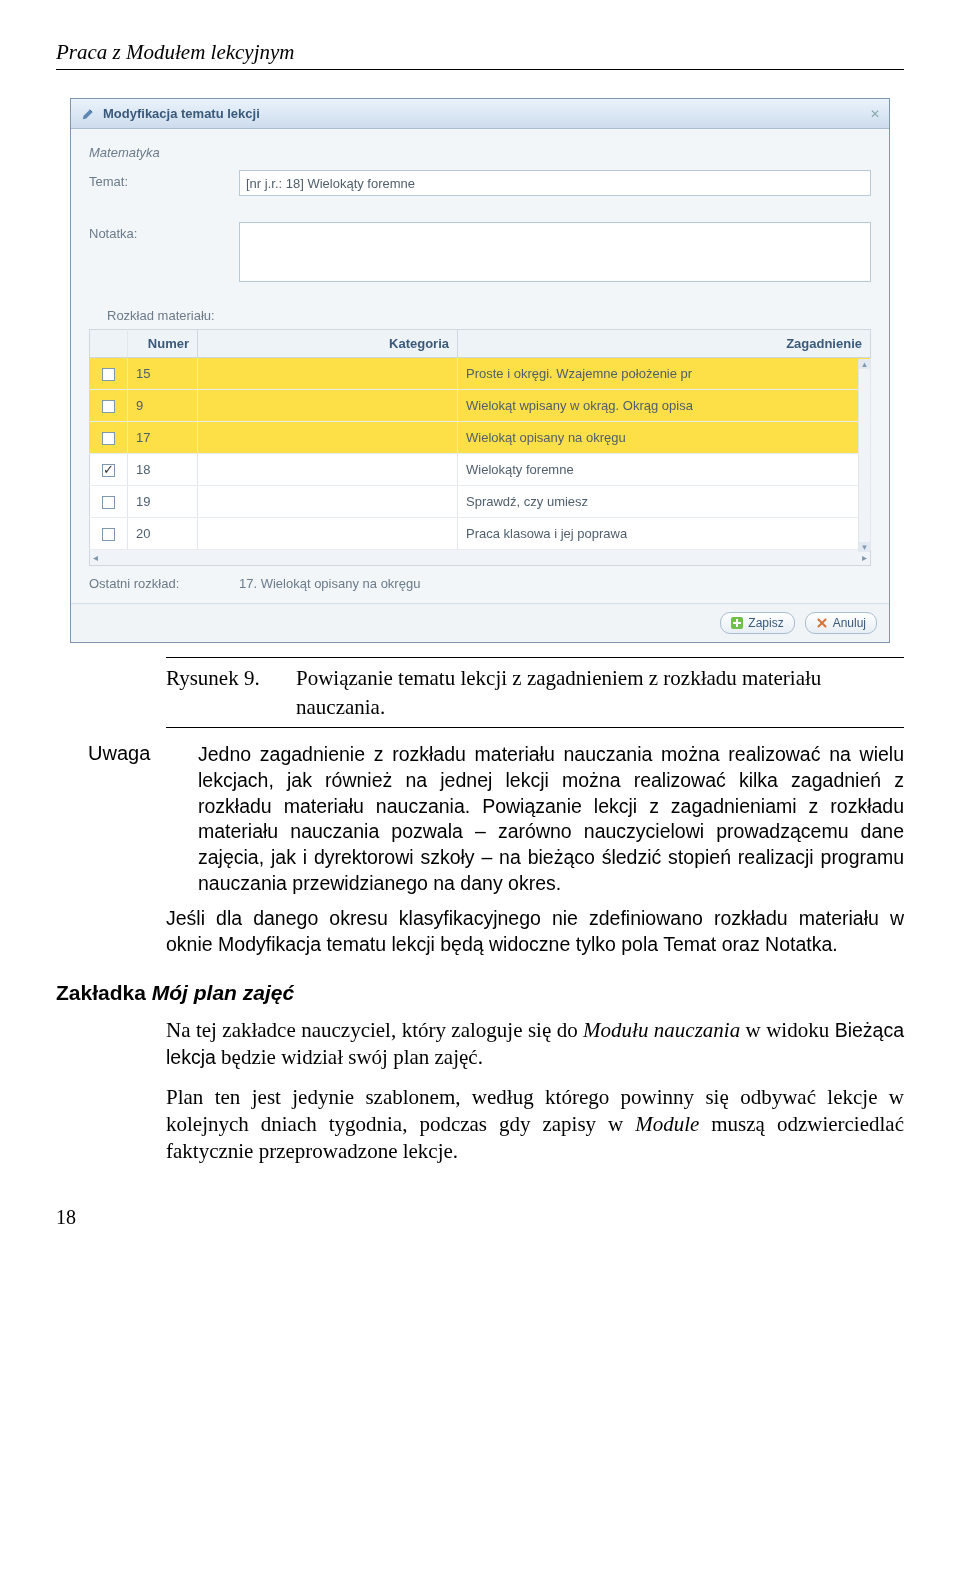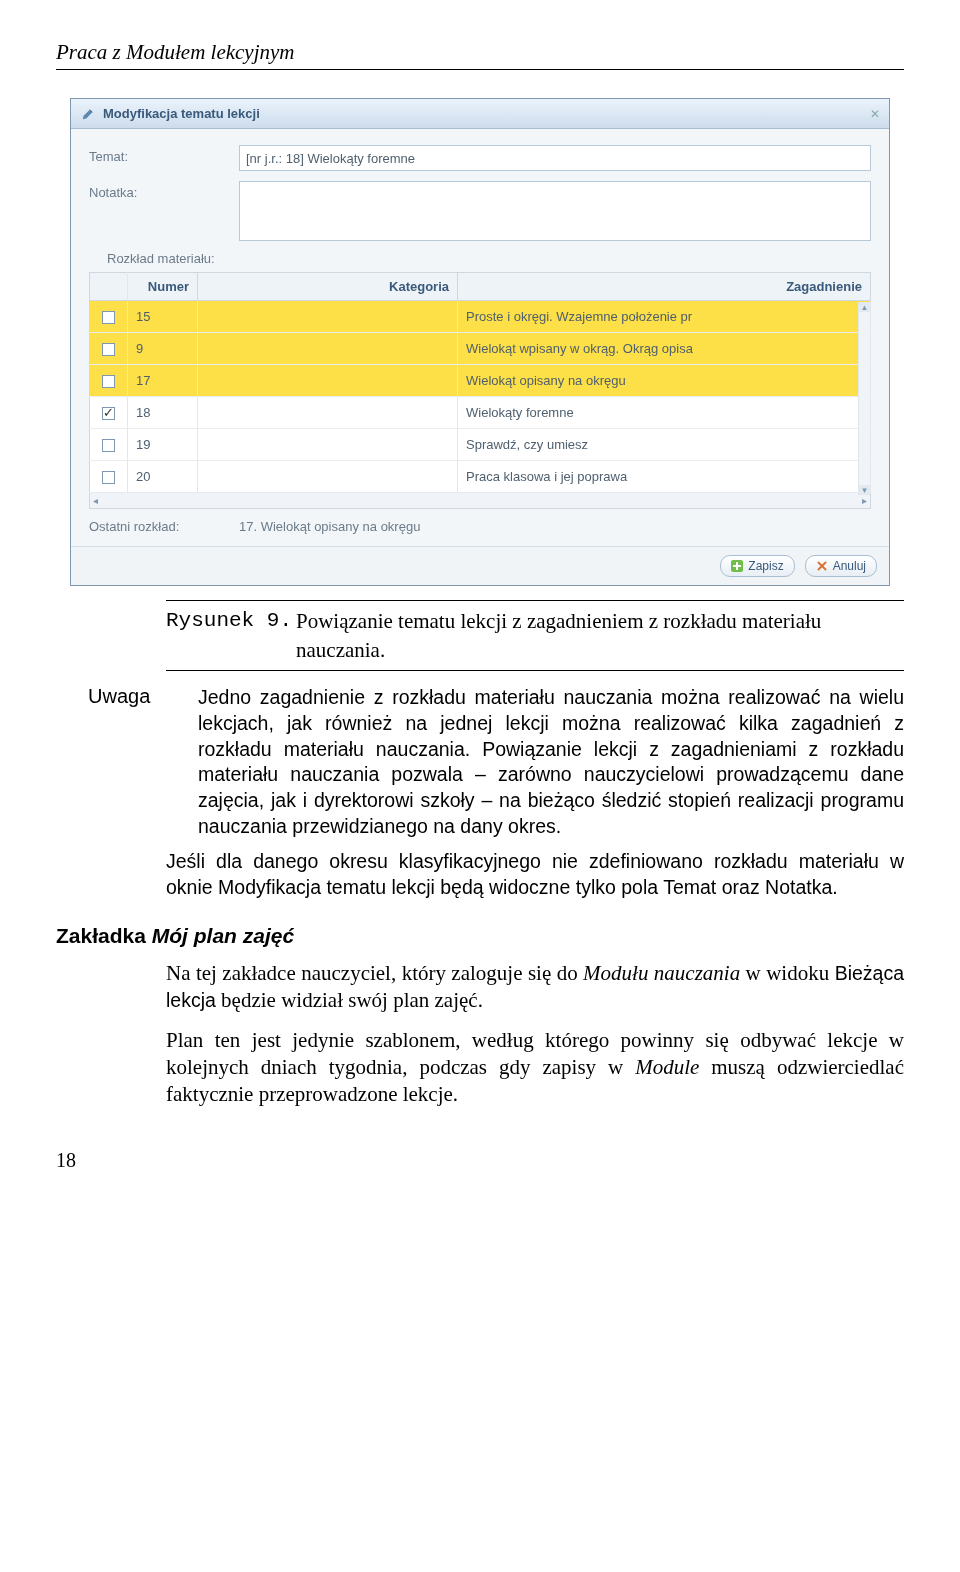--- a/index.html
+++ b/index.html
@@ -57,21 +57,21 @@
     background: #f3f6f9;
   }
   .subject-line {
     font-style: italic;
     color: #6b7b8a;
     margin-bottom: 10px;
   }
   .field-row {
     display: flex;
     align-items: flex-start;
-    margin-bottom: 10px;
+    margin-bottom: 26px;
   }
   .field-label {
     width: 150px;
     color: #6b7b8a;
     padding-top: 4px;
   }
   .text-input, .textarea {
     flex: 1;
     border: 1px solid #b8cad9;
     background: #fff;
@@ -202,21 +202,21 @@
   .btn .ico-x::after  { transform: rotate(-45deg); }
 
   
   .caption-block {
     margin: 0 0 10px 110px;
     border-top: 1.2px solid #000;
     border-bottom: 1.2px solid #000;
     padding: 6px 0;
     display: flex;
   }
-  .caption-block .cap-head { width: 130px; font-weight: normal; font-family: Liberation Mono, monospace; }
+  .caption-block .cap-head { width: 130px; font-weight: normal; }
   .caption-block .cap-head, .caption-block .cap-text { line-height: 1.35; }
   .caption-block .cap-text { flex: 1; }
 
   .uwaga-row {
     display: flex;
     margin: 14px 0 10px 0;
   }
   .uwaga-label {
     width: 110px;
     font-family: Arial, Helvetica, sans-serif;
@@ -264,20 +264,21 @@
   <div class="dlg-titlebar">
     <svg class="pencil-icon" viewBox="0 0 16 16">
       <path d="M2 14l1-4 7-7 3 3-7 7-4 1z" fill="#5a87b4"></path>
       <path d="M10 3l3 3" stroke="#3a5a7c" stroke-width="1"></path>
     </svg>
     <span class="dlg-title">Modyfikacja tematu lekcji</span>
     <span class="close-x">✕</span>
   </div>
 
   <div class="dlg-body">
+    <div class="subject-line">Matematyka</div>
 
     <div class="field-row">
       <div class="field-label">Temat:</div>
       <input class="text-input" value="[nr j.r.: 18] Wielokąty foremne" style="">
     </div>
 
     <div class="field-row">
       <div class="field-label">Notatka:</div>
       <textarea class="textarea" style=""></textarea>
     </div>

